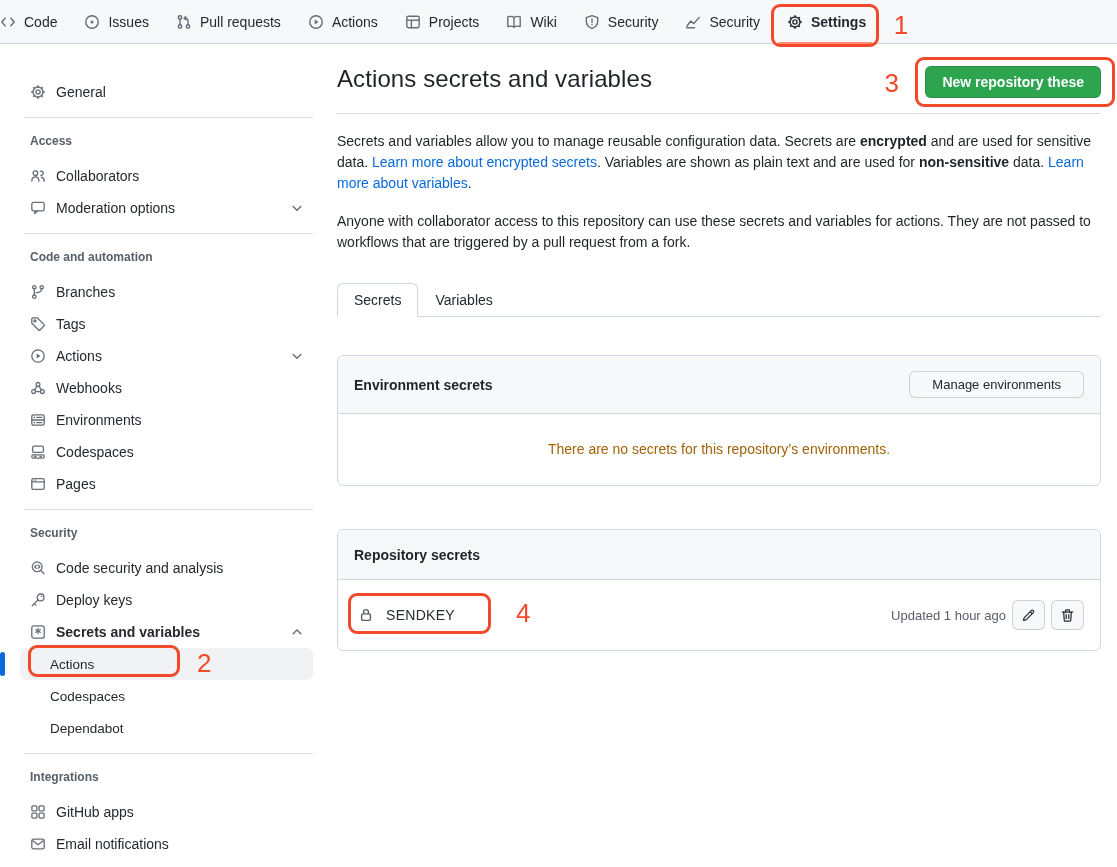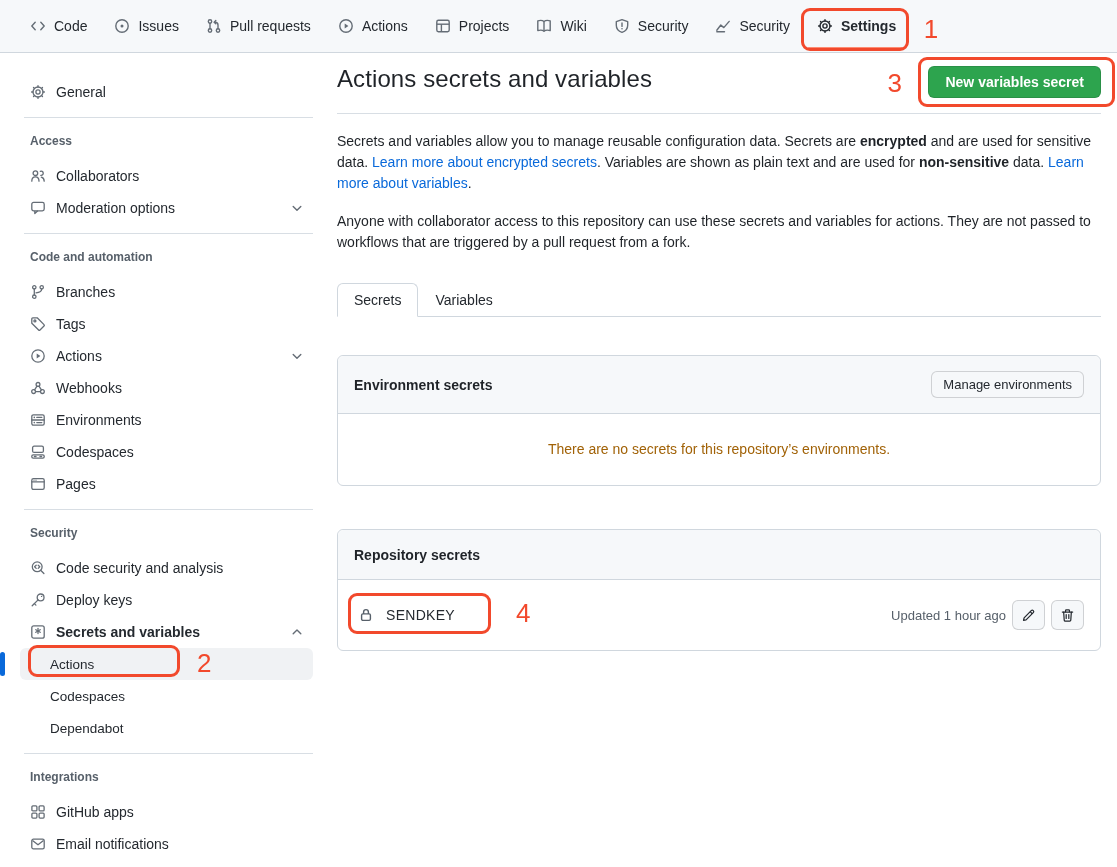--- a/index.html
+++ b/index.html
@@ -8,23 +8,23 @@
     width:1117px; height:867px; position:relative; overflow:hidden;
     background:#ffffff; color:#1f2328;
     font-family:"Liberation Sans","DejaVu Sans",sans-serif;
     font-size:14px;
   }
   .icon { display:inline-flex; color:#656d76; flex:none; }
   .icon svg { display:block; }
 
   
   .topnav {
-    position:absolute; top:0; left:0; right:0; height:53px;
+    position:absolute; top:0; left:0; right:0; height:44px;
     background:#f6f8fa; border-bottom:1px solid #d0d7de;
-    display:flex; align-items:center; padding-left:30px; gap:27px;text-align:right;
+    display:flex; align-items:center; gap:27px;text-align:right;
   }
   .nav-item { display:flex; align-items:center; gap:8px; color:#24292f; cursor:pointer; position:relative; white-space:nowrap; }
   .nav-item.active { font-weight:700; }
   .nav-item.active .icon { color:#24292f; }
   .tab-underline { position:absolute; left:-9px; right:-7px; bottom:-15px; height:2.5px; background:#fd8c73; border-radius:2px; }
 
   
   .anno-box { position:absolute; border:3.5px solid #f2492c; border-radius:9px; pointer-events:none; z-index:5; }
   .anno-num { position:absolute; color:#f2492c; font-size:26px; font-weight:500; z-index:5; }
   .anno-box-1 { left:-16px; right:-13px; top:-10px; bottom:-17px; }
@@ -82,21 +82,21 @@
   .card.repo { margin-top:43px; }
   .card-header {
     background:#f6f8fa; border-bottom:1px solid #d0d7de; border-radius:6px 6px 0 0;
     padding:0 16px; display:flex; align-items:center; justify-content:space-between;
   }
   .card.env .card-header { height:58px; }
   .card.repo .card-header { height:50px; }
   .card-title { font-weight:700; }
   .btn-secondary {
     background:#f6f8fa; border:1px solid rgba(31,35,40,0.18); border-radius:6px;
-    padding:5px 11px; font-size:13px; font-weight:500; color:#24292f; cursor:pointer; font-family:inherit;
+    padding:5px 22px; font-size:13px; font-weight:500; color:#24292f; cursor:pointer; font-family:inherit;
   }
   .card-empty { padding:25px 16px; text-align:center; color:#a16207; line-height:21px; }
   .secret-row { height:70px; display:flex; align-items:center; padding:0 16px 0 20px; position:relative; }
   .secret-name { margin-left:12px; color:#24292f; letter-spacing:0.3px; }
   .updated { margin-left:auto; color:#57606a; font-size:13px; }
   .icon-btn {
     width:33px; height:30px; display:flex; align-items:center; justify-content:center;
     background:#f6f8fa; border:1px solid rgba(31,35,40,0.18); border-radius:6px;
     margin-left:6px; color:#24292f; cursor:pointer;
   }
@@ -403,21 +403,21 @@
         </svg>
       </span>
     <span>Email notifications</span>
   </div>
 </aside>
 
 <main class="main">
   <div class="page-header">
     <h1 class="page-title">Actions secrets and variables</h1>
     <div class="btn-wrap">
-      <button class="btn-primary">New variables secret</button>
+      <button class="btn-primary">New repository these</button>
       <div class="anno-box anno-box-3"></div>
       <div class="anno-num anno-num-3">3</div>
     </div>
   </div>
   <div class="header-divider"></div>
 
   <p class="intro"><span>Secrets and variables allow you to manage reusable configuration data. Secrets are </span><strong>encrypted</strong><span> and are used for sensitive data. </span><a class="link">Learn more about encrypted secrets</a><span>. Variables are shown as plain text and are used for </span><strong>non-sensitive</strong><span> data. </span><a class="link">Learn more about variables</a><span>.</span></p>
 
   <p class="intro">Anyone with collaborator access to this repository can use these secrets and variables for actions. They are not passed to workflows that are triggered by a pull request from a fork.</p>
 

